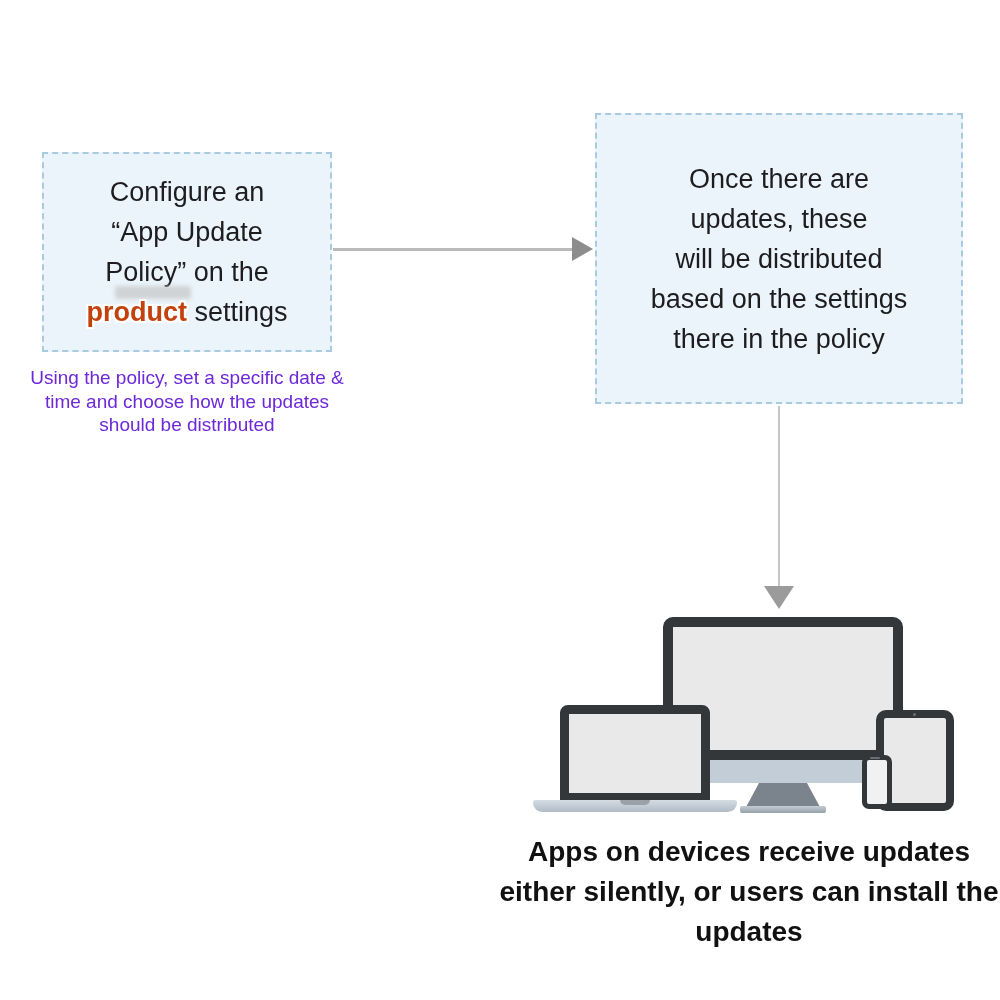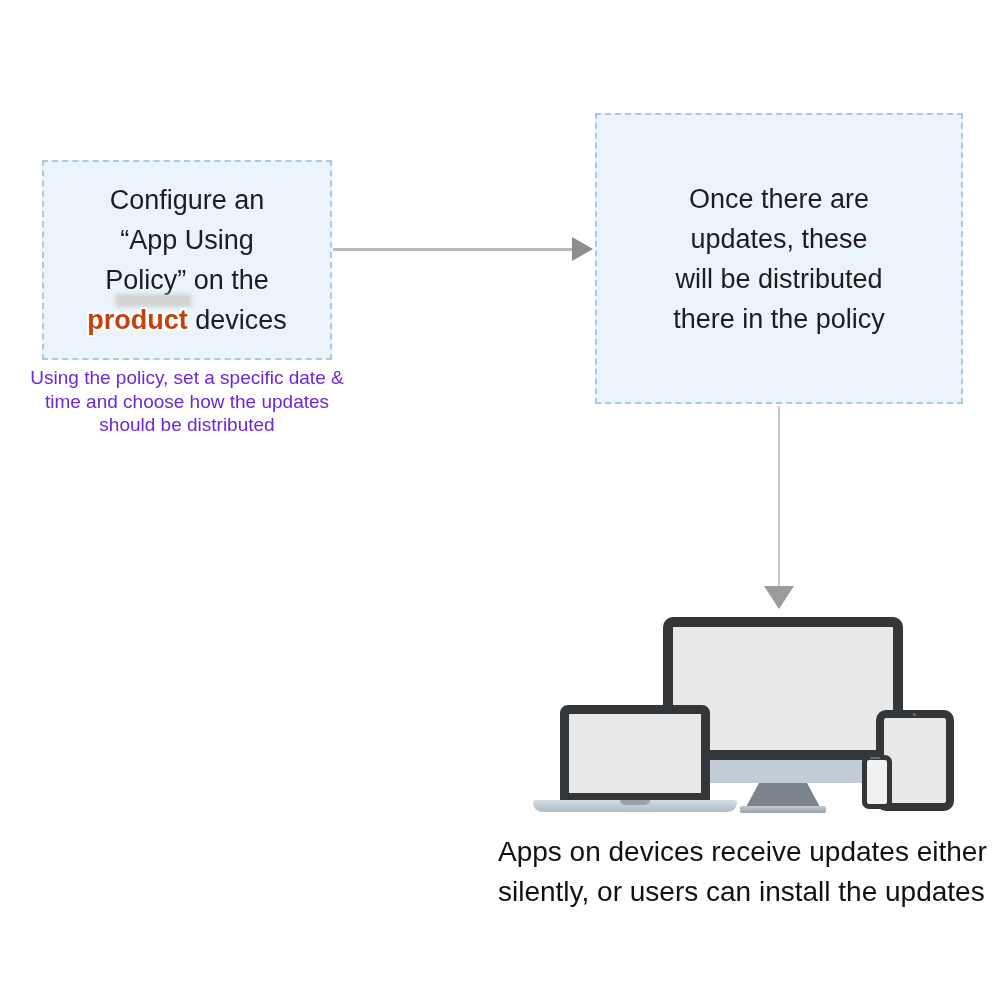--- a/index.html
+++ b/index.html
@@ -8,21 +8,21 @@
   .abs { position:absolute; }
 
   
   .step-box {
     background:#ebf4fb;
     border:2px dashed #aacbdf;
     display:flex; flex-direction:column; align-items:center; justify-content:center;
     text-align:center; color:#1d1d1f;
   }
   .step-box .line { display:block; }
-  #step1-box { left:42px; top:160px; width:290px; height:200px; font-size:27px; line-height:40px; }
+  #step1-box { left:42px; top:152px; width:290px; height:200px; font-size:27px; line-height:40px; }
   #step2-box { left:595px; top:113px; width:368px; height:291px; font-size:27px; line-height:40px;text-align:center; }
 
   
   .hl-word {
     font-weight:bold; color:#c2410c; position:relative; z-index:0; display:inline-block;
     text-shadow:
       -2px -2px 0 #fff, 2px -2px 0 #fff, -2px 2px 0 #fff, 2px 2px 0 #fff,
       0 -2px 0 #fff, 0 2px 0 #fff, -2px 0 0 #fff, 2px 0 0 #fff;
   }
   .hl-word::before {
@@ -56,46 +56,47 @@
   #tablet        { left:876px; top:710px; width:78px; height:101px; border-width:8px; border-radius:10px; }
   #tablet-camera { left:913px; top:713px; width:3px; height:3px; background:#6b6f73; border-radius:50%; }
   #phone         { left:862px; top:755px; width:30px; height:54px; border-width:5px; border-radius:7px; background:#f1f1f1; }
   #phone-speaker { left:870px; top:757px; width:10px; height:2px; background:#6b6f73; border-radius:1px; }
   #laptop-screen { left:560px; top:705px; width:150px; height:97px; border-width:9px; border-radius:8px 8px 0 0; }
   #laptop-base   { left:533px; top:800px; width:204px; height:12px;
     background:linear-gradient(#d5dce3,#b0bbc6); border-radius:3px 3px 10px 10px; }
   #laptop-notch  { left:620px; top:800px; width:30px; height:5px; background:#9aa1a8; border-radius:0 0 5px 5px; }
 
   
-  #caption { left:498px; top:832px; width:502px; 
-    color:#111; font-size:28px; line-height:40px; }
+  #caption { left:498px; top:832px; width:502px; text-align:center;
+    color:#111; font-size:28px; line-height:40px;font-weight:bold; }
 </style>
 </head>
 <body>
 
 <div class="abs step-box" id="step1-box">
   <span class="line">Configure an</span>
-  <span class="line">“App Using</span>
+  <span class="line">“App Update</span>
   <span class="line">Policy” on the</span>
-  <span class="line"><span class="hl-word">product</span>&nbsp;<span>devices</span></span>
+  <span class="line"><span class="hl-word">product</span>&nbsp;<span>settings</span></span>
 </div>
 
 <div class="abs" id="step1-note">
   <span class="line">Using the policy, set a specific</span>
   <span class="line">date &amp; time and choose how the</span>
   <span class="line">updates should be distributed</span>
 </div>
 
 <div class="abs arrow-line" id="arrow-h-line"></div>
 <div class="abs" id="arrow-h-head"></div>
 
 <div class="abs step-box" id="step2-box">
   <span class="line">Once there are</span>
   <span class="line">updates, these</span>
   <span class="line">will be distributed</span>
+  <span class="line">based on the settings</span>
   <span class="line">there in the policy</span>
 </div>
 
 <div class="abs" id="arrow-v-line"></div>
 <div class="abs" id="arrow-v-head"></div>
 
 <div>
   <div class="abs" id="monitor-neck"></div>
   <div class="abs" id="monitor-stand"></div>
   <div class="abs" id="monitor-base"></div>

